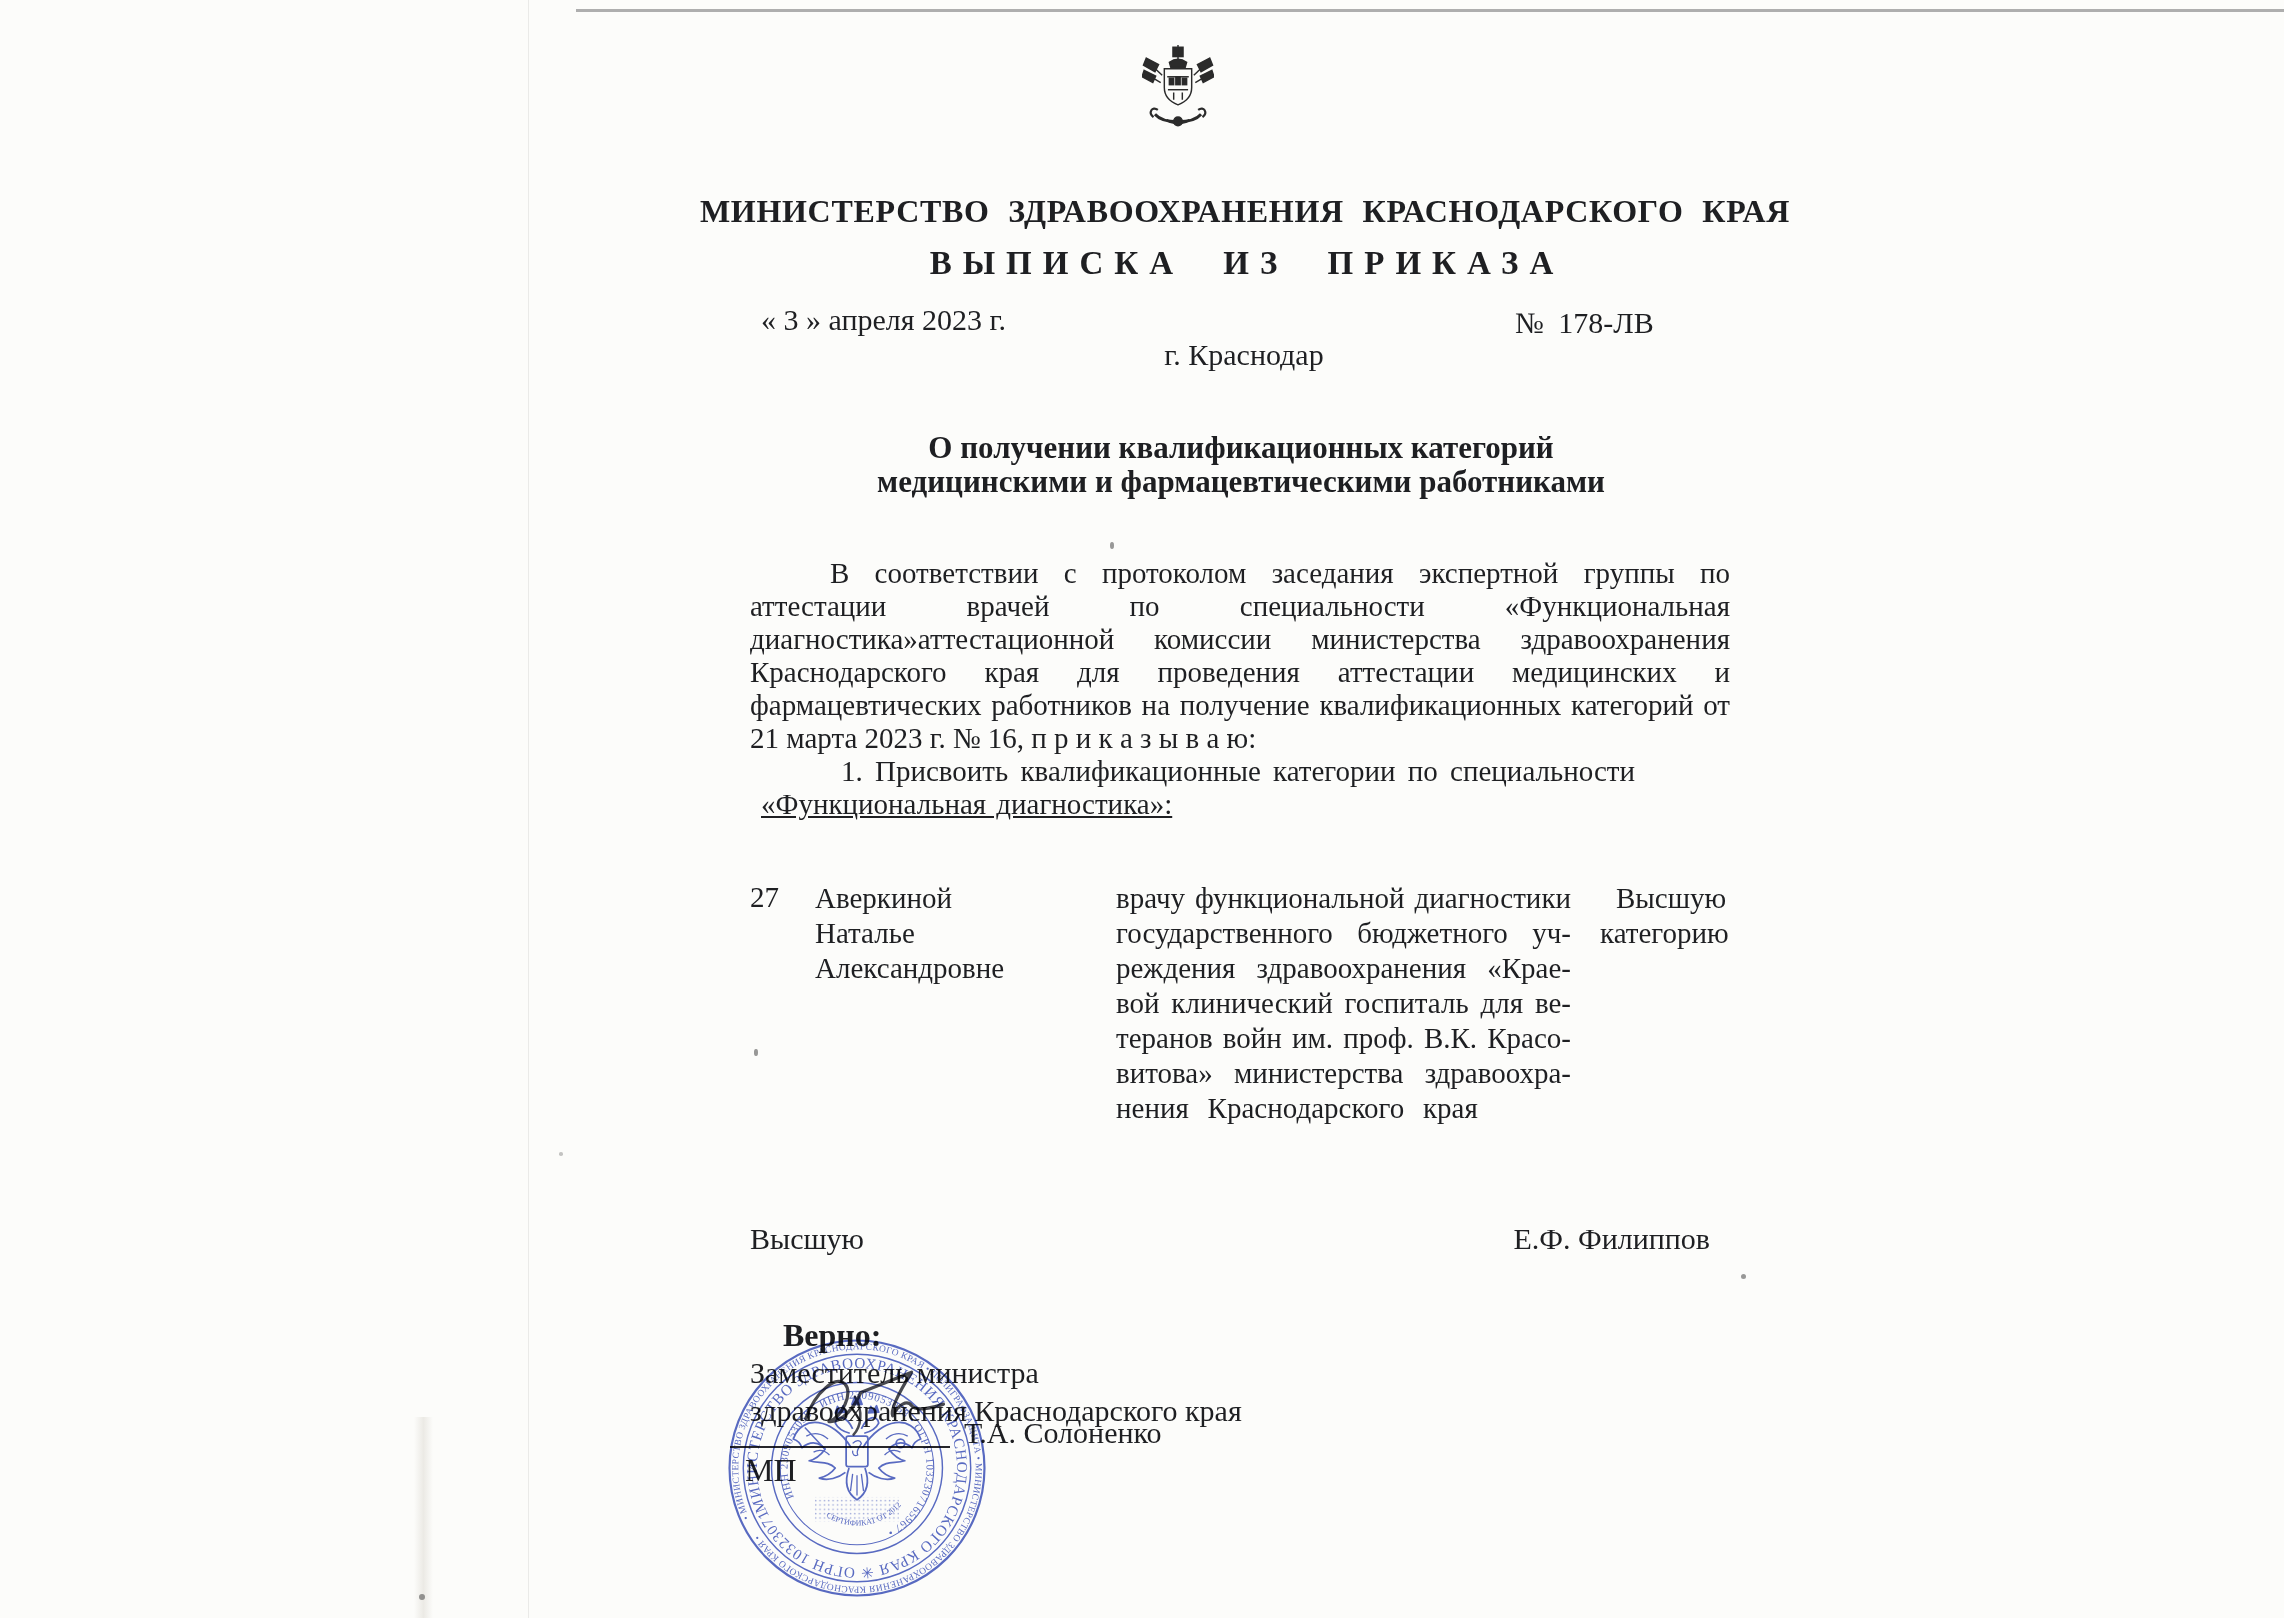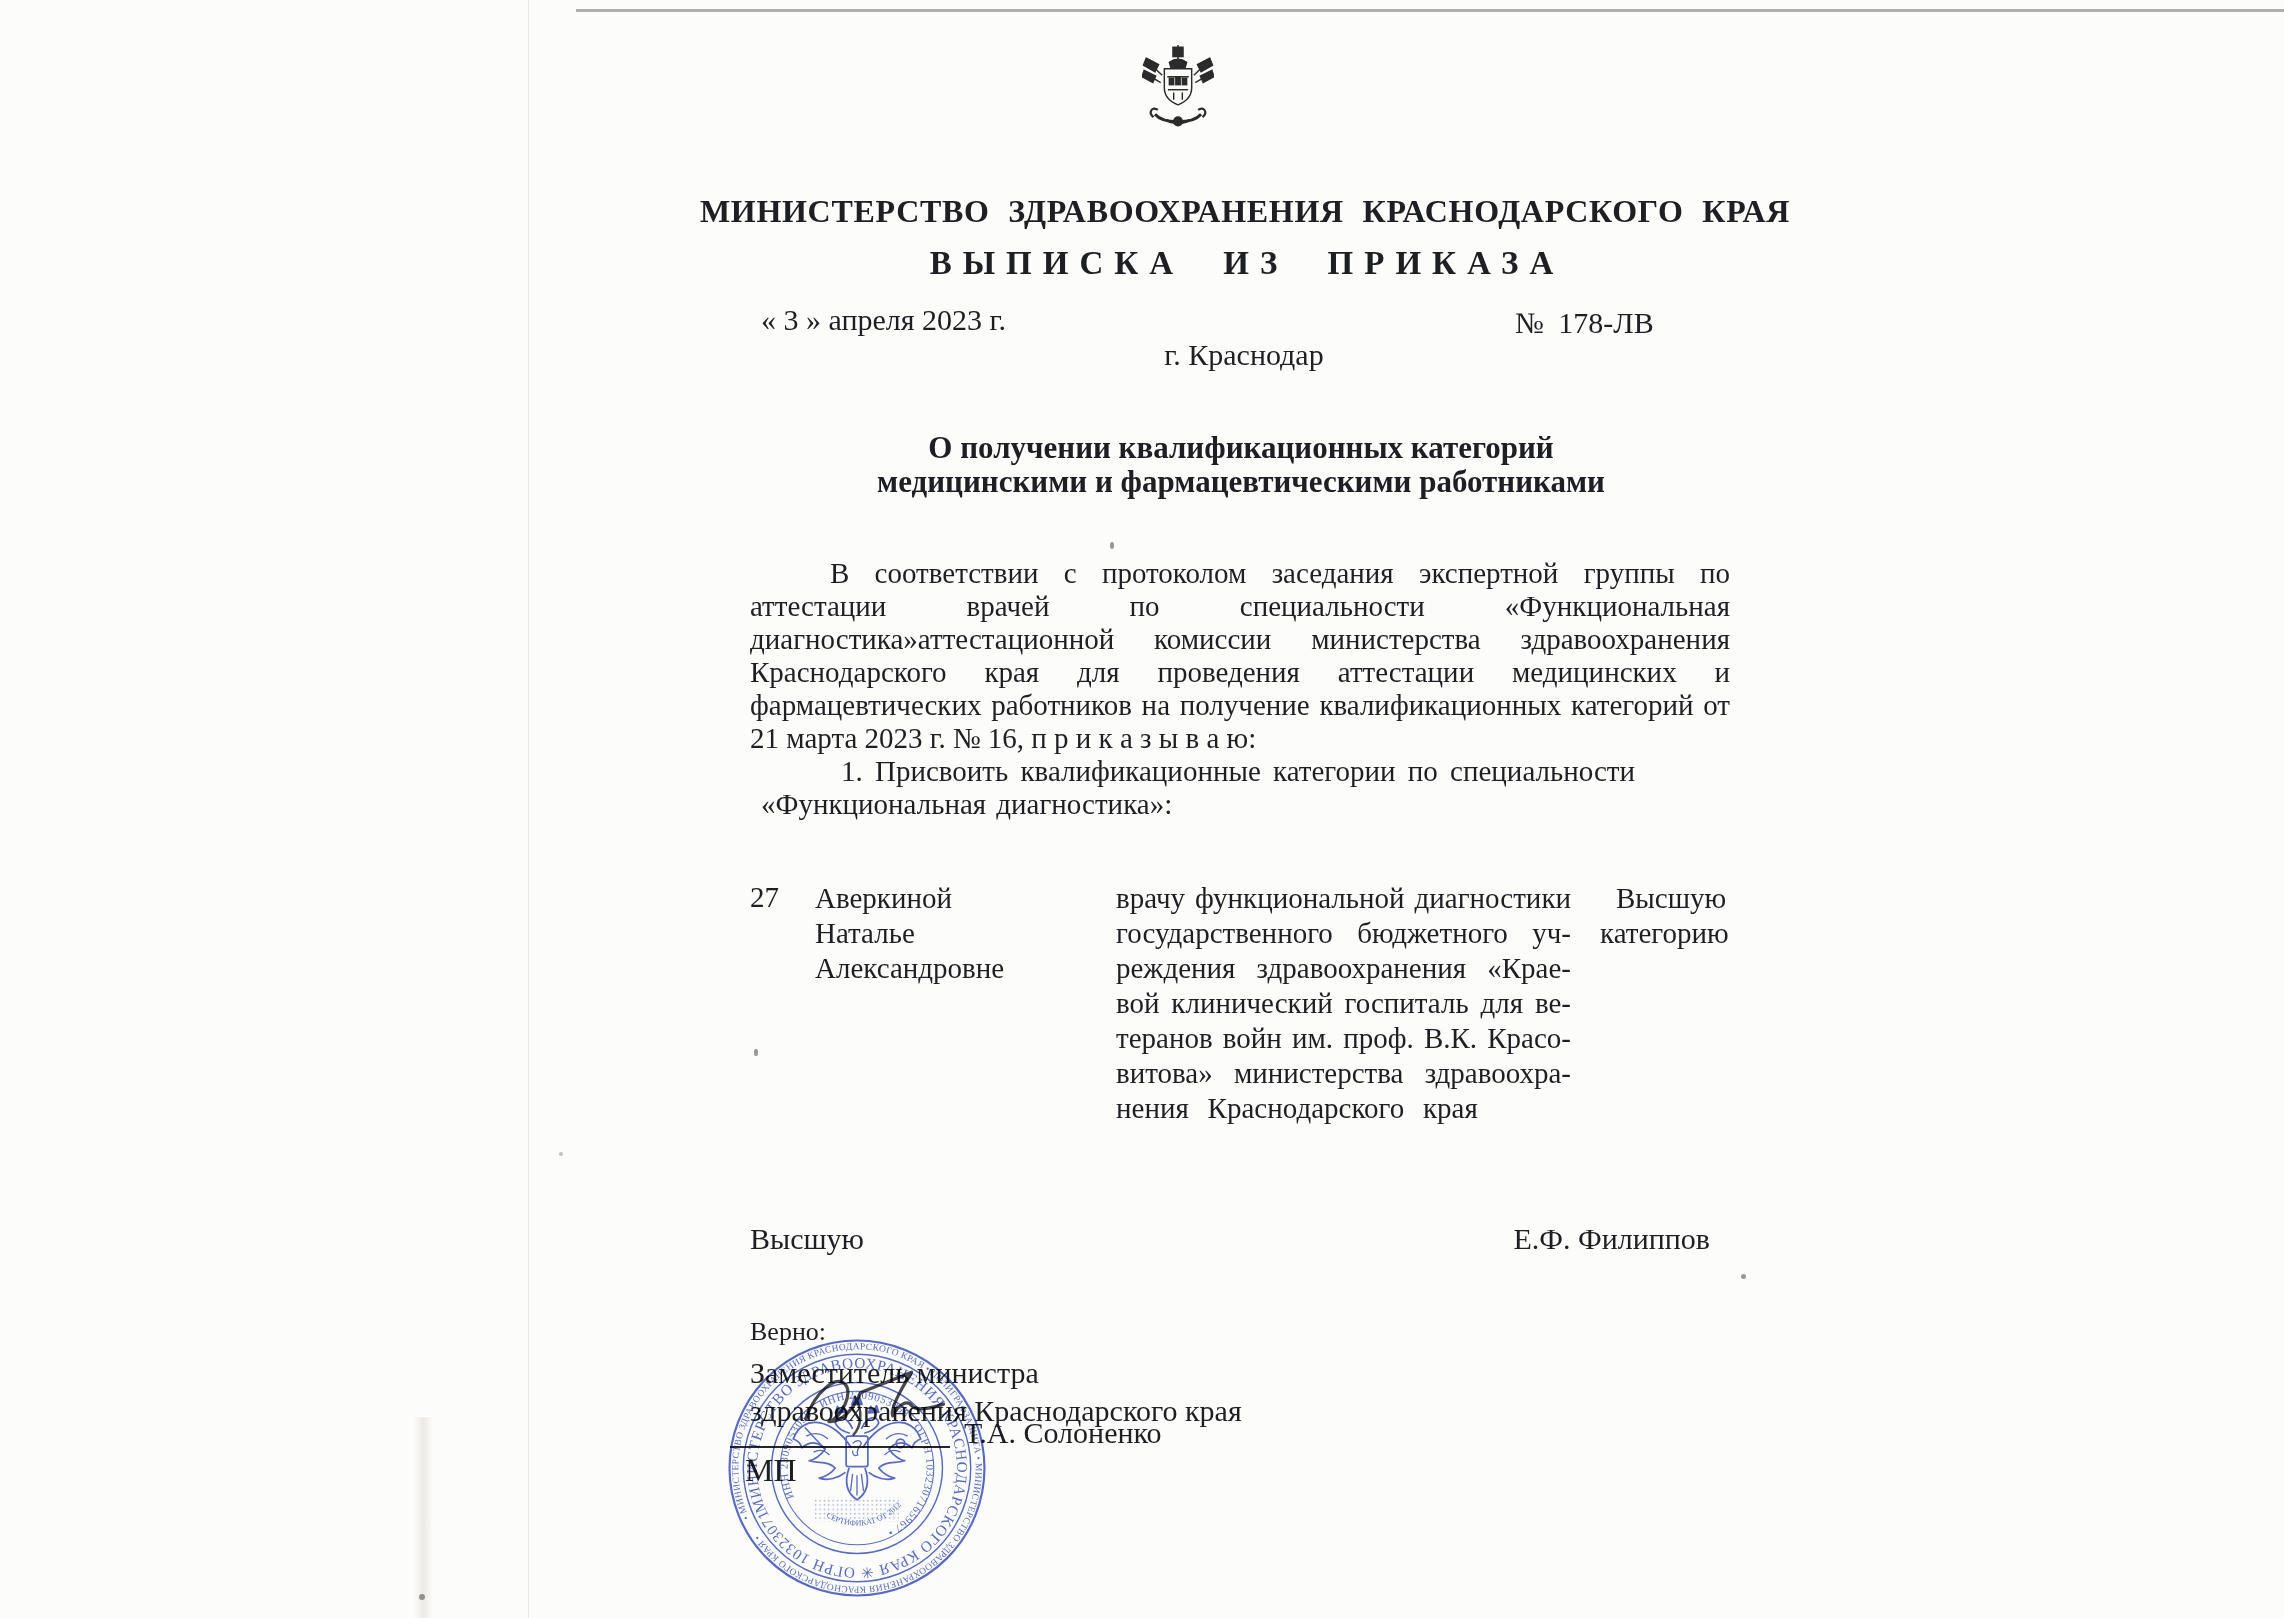--- a/index.html
+++ b/index.html
@@ -24,32 +24,32 @@
   .date-line{left:761px;top:303px;font-size:30px;}
   .number-line{left:1515px;top:306px;font-size:30px;word-spacing:7.2px;}
   .city-line{left:1244px;top:338px;transform:translateX(-50%);font-size:30px;}
   .title-l1{left:1241px;top:430px;transform:translateX(-50%);white-space:nowrap;font-size:31px;font-weight:bold;}
   .title-l2{left:1241px;top:464px;transform:translateX(-50%);white-space:nowrap;font-size:31px;font-weight:bold;text-align:center;}
   
   .body-par{left:750px;top:557px;width:980px;font-size:29px;line-height:33px;}
   .jl{text-align:justify;text-align-last:justify;}
   .bl1{text-indent:80px;}
   .bl7{text-indent:91px;word-spacing:5px;}
-  .bl8{padding-left:11px;word-spacing:2.9px;}
+  .bl8{padding-left:11px;word-spacing:2.9px;text-decoration:underline;}
   
   .row-num{left:750px;top:881px;font-size:29px;}
   .name-col{left:815px;top:881px;width:290px;font-size:29px;line-height:35px;}
   .pos-col{left:1116px;top:881px;width:455px;font-size:29px;line-height:35px;}
   .pos-last{word-spacing:11.6px;}
   .cat-col{left:1600px;top:881px;width:167px;font-size:29px;line-height:35px;}
   .cat-first{text-indent:16px;}
   
   .minister-label{left:750px;top:1222px;font-size:30px;}
   .minister-name{left:1710px;top:1222px;transform:translateX(-100%);white-space:nowrap;font-size:30px;}
-  .verno{left:750px;top:1317px;font-size:26px;}
+  .verno{left:783px;top:1317px;font-size:32px;font-weight:bold;}
   .deputy1{left:750px;top:1356px;font-size:30px;}
   .deputy2{left:750px;top:1394px;font-size:30px;}
   .deputy-name{left:964px;top:1416px;font-size:30px;white-space:nowrap;z-index:4;}
   .sig-line{left:730px;top:1446px;width:220px;height:2.2px;background:#26262a;z-index:4;}
   .mp{left:745px;top:1452px;font-size:32px;z-index:3;}
   
   .stamp-svg{left:723px;top:1334px;z-index:5;mix-blend-mode:multiply;opacity:.88;}
   .handsig-svg{left:768px;top:1346px;z-index:6;mix-blend-mode:multiply;}
   .coat-of-arms{left:1142px;top:45px;z-index:2;}
 </style>

